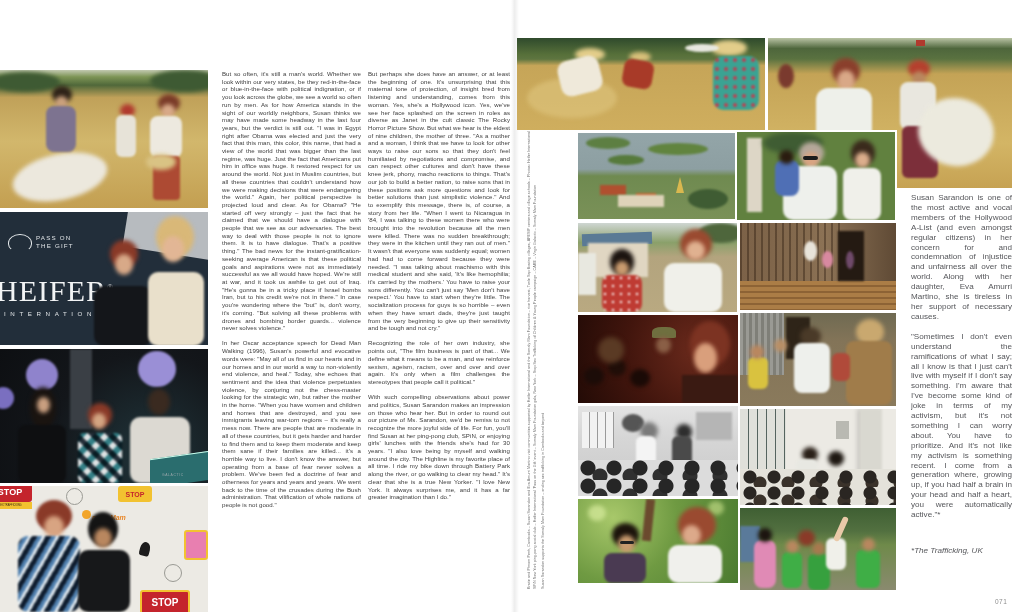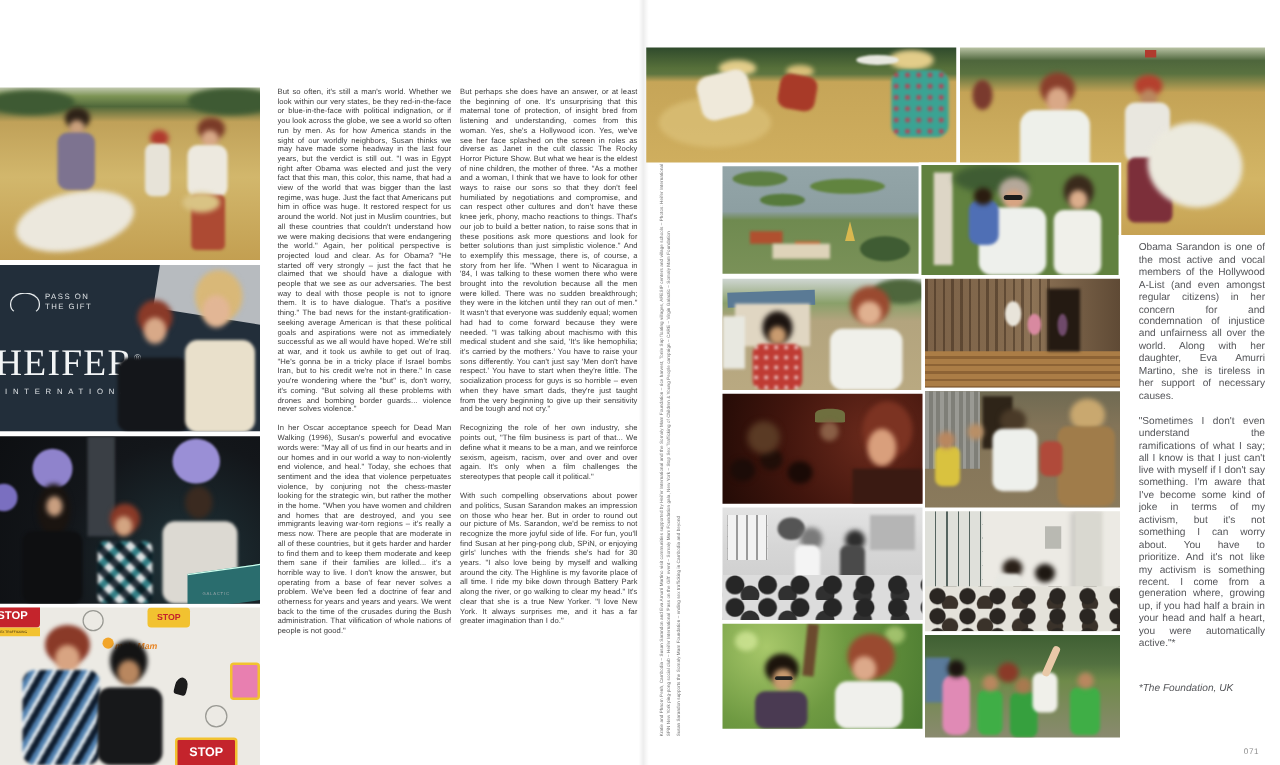--- a/index.html
+++ b/index.html
@@ -300,20 +300,20 @@
     <u class="r" style="left:86px;top:30px;width:20px;height:32px;background:#f0f0ea;border-radius:6px;"></u>
     <u class="rs" style="left:98px;top:8px;width:6px;height:26px;background:#e9c9a8;border-radius:3px;transform:rotate(24deg);"></u>
     <i class="b" style="left:58px;top:22px;width:17px;height:16px;background:#8a3a28;"></i>
   </div>
 
   <span class="credit" style="left:527px;top:589px;">Kratie and Phnom Penh, Cambodia – Susan Sarandon and Eva Amurri Martino visit communities supported by Heifer International and the Somaly Mam Foundation – rice harvest, Tonle Sap floating villages, AFESIP centers and village schools – Photos: Heifer International</span>
   <span class="credit" style="left:533px;top:589px;">SPiN New York ping-pong social club – Heifer International 'Pass on the Gift' event – Somaly Mam Foundation gala, New York – Stop Sex Trafficking of Children &amp; Young People campaign – CARE – Virgin Galactic – Somaly Mam Foundation</span>
   <span class="credit" style="left:541px;top:589px;">Susan Sarandon supports the Somaly Mam Foundation – ending sex trafficking in Cambodia and beyond</span>
 
   <div id="sidebar">
-    <p>Obama Sarandon is one of the most active and vocal members of the Hollywood A-List (and even amongst regular citizens) in her concern for and condemnation of injustice and unfairness all over the world. Along with her daughter, Eva Amurri Martino, she is tireless in her support of necessary causes.</p>
+    <p>Susan Sarandon is one of the most active and vocal members of the Hollywood A-List (and even amongst regular citizens) in her concern for and condemnation of injustice and unfairness all over the world. Along with her daughter, Eva Amurri Martino, she is tireless in her support of necessary causes.</p>
     <p>"Sometimes I don't even understand the ramifications of what I say; all I know is that I just can't live with myself if I don't say something. I'm aware that I've become some kind of joke in terms of my activism, but it's not something I can worry about. You have to prioritize. And it's not like my activism is something recent. I come from a generation where, growing up, if you had half a brain in your head and half a heart, you were automatically active."*</p>
-    <p class="source">*The Foundation, UK</p>
+    <p class="source">*The Trafficking, UK</p>
   </div>
 
   <div id="pageno">071</div>
 
 </div>
 
 </body></html>

